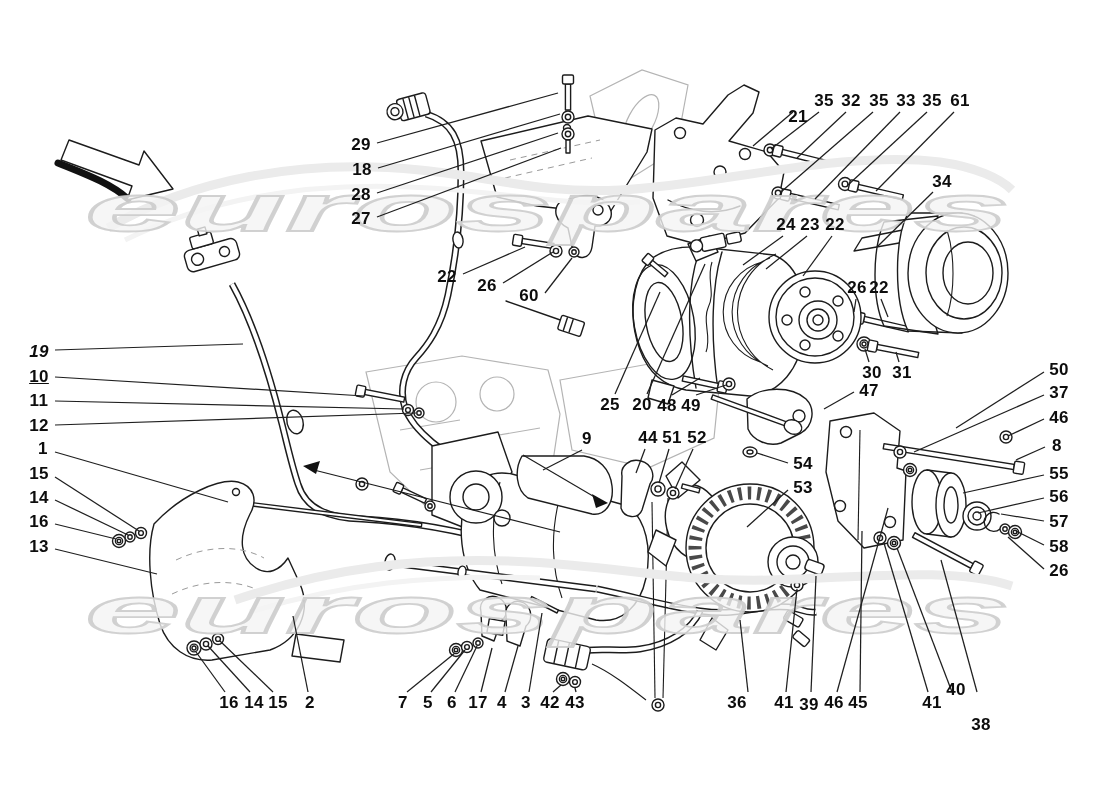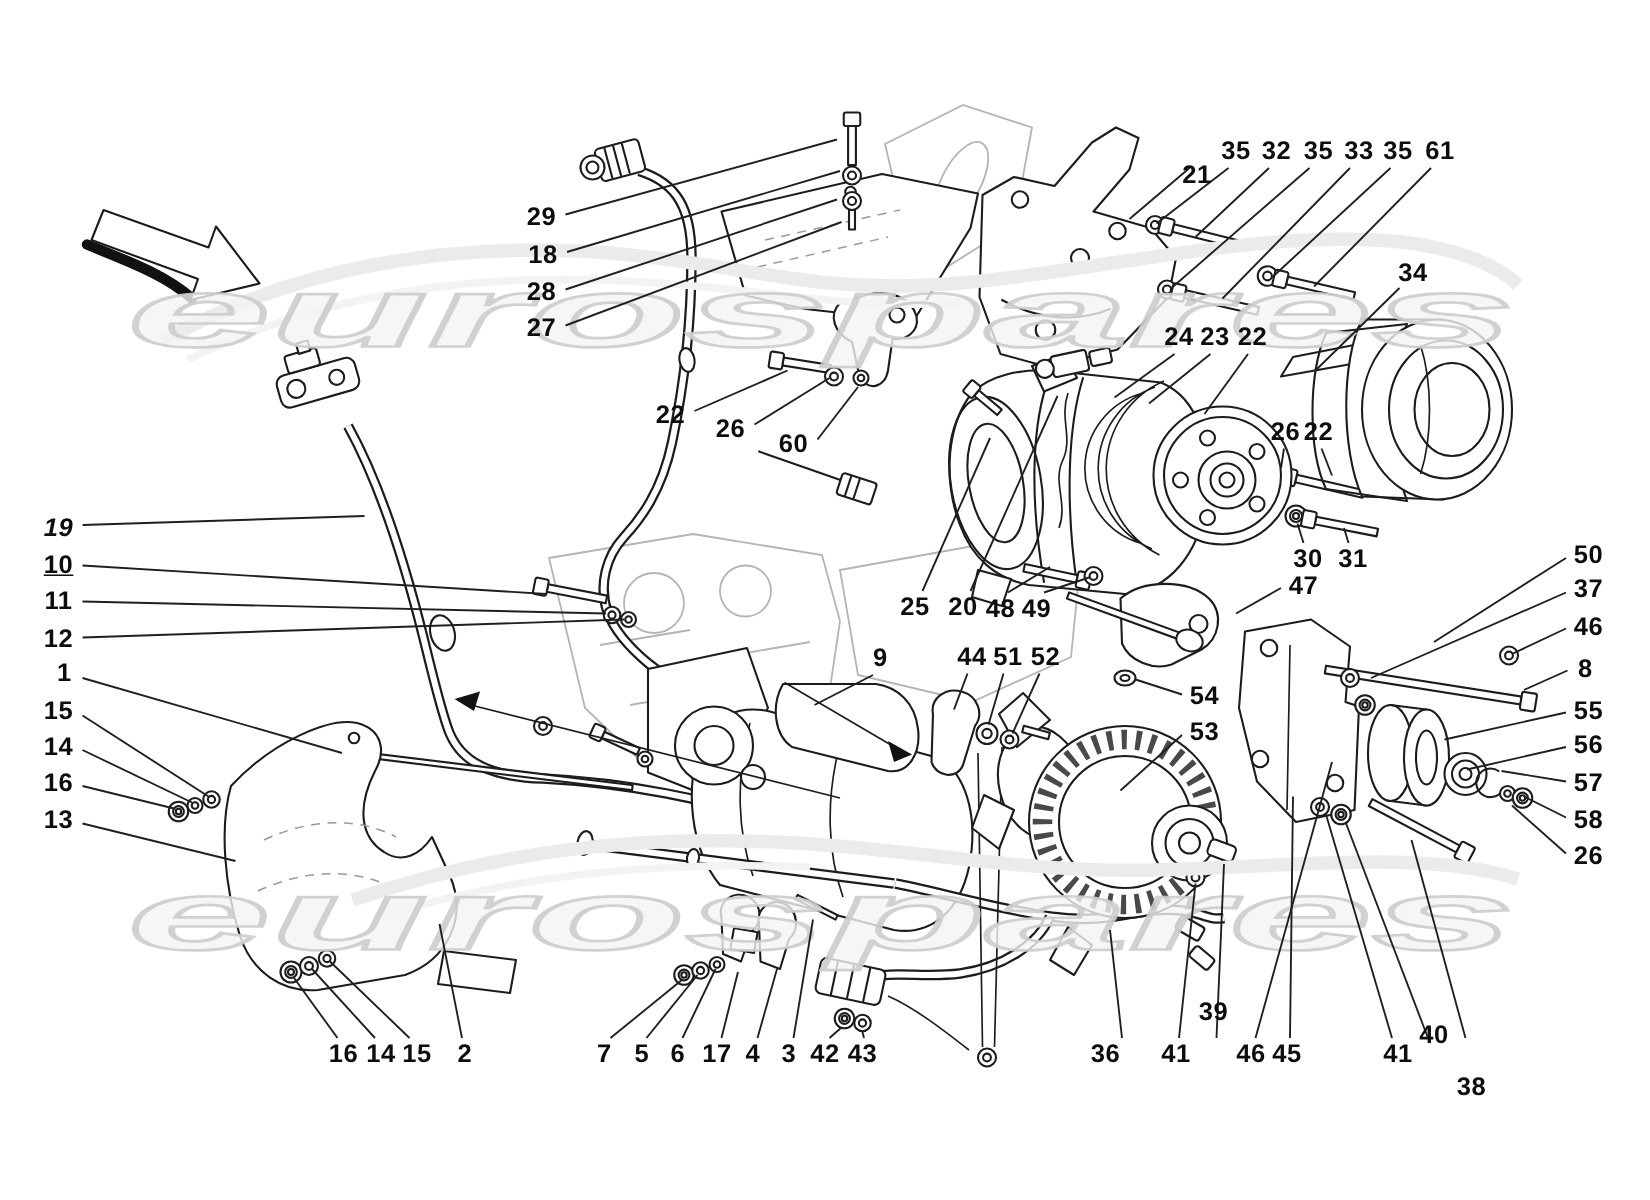--- a/index.html
+++ b/index.html
@@ -640,20 +640,20 @@
       <div class="lbl" style="left: 403px; top: 703px;">7</div>
       <div class="lbl" style="left: 428px; top: 703px;">5</div>
       <div class="lbl" style="left: 452px; top: 703px;">6</div>
       <div class="lbl" style="left: 478px; top: 703px;">17</div>
       <div class="lbl" style="left: 502px; top: 703px;">4</div>
       <div class="lbl" style="left: 526px; top: 703px;">3</div>
       <div class="lbl" style="left: 550px; top: 703px;">42</div>
       <div class="lbl" style="left: 575px; top: 703px;">43</div>
       <div class="lbl" style="left: 737px; top: 703px;">36</div>
       <div class="lbl" style="left: 784px; top: 703px;">41</div>
-      <div class="lbl" style="left: 809px; top: 675px;">39</div>
+      <div class="lbl" style="left: 809px; top: 705px;">39</div>
       <div class="lbl" style="left: 834px; top: 703px;">46</div>
       <div class="lbl" style="left: 858px; top: 703px;">45</div>
       <div class="lbl" style="left: 932px; top: 703px;">41</div>
       <div class="lbl" style="left: 956px; top: 690px;">40</div>
       <div class="lbl" style="left: 981px; top: 725px;">38</div>
     </div>
 </div>
 
 </body></html>

